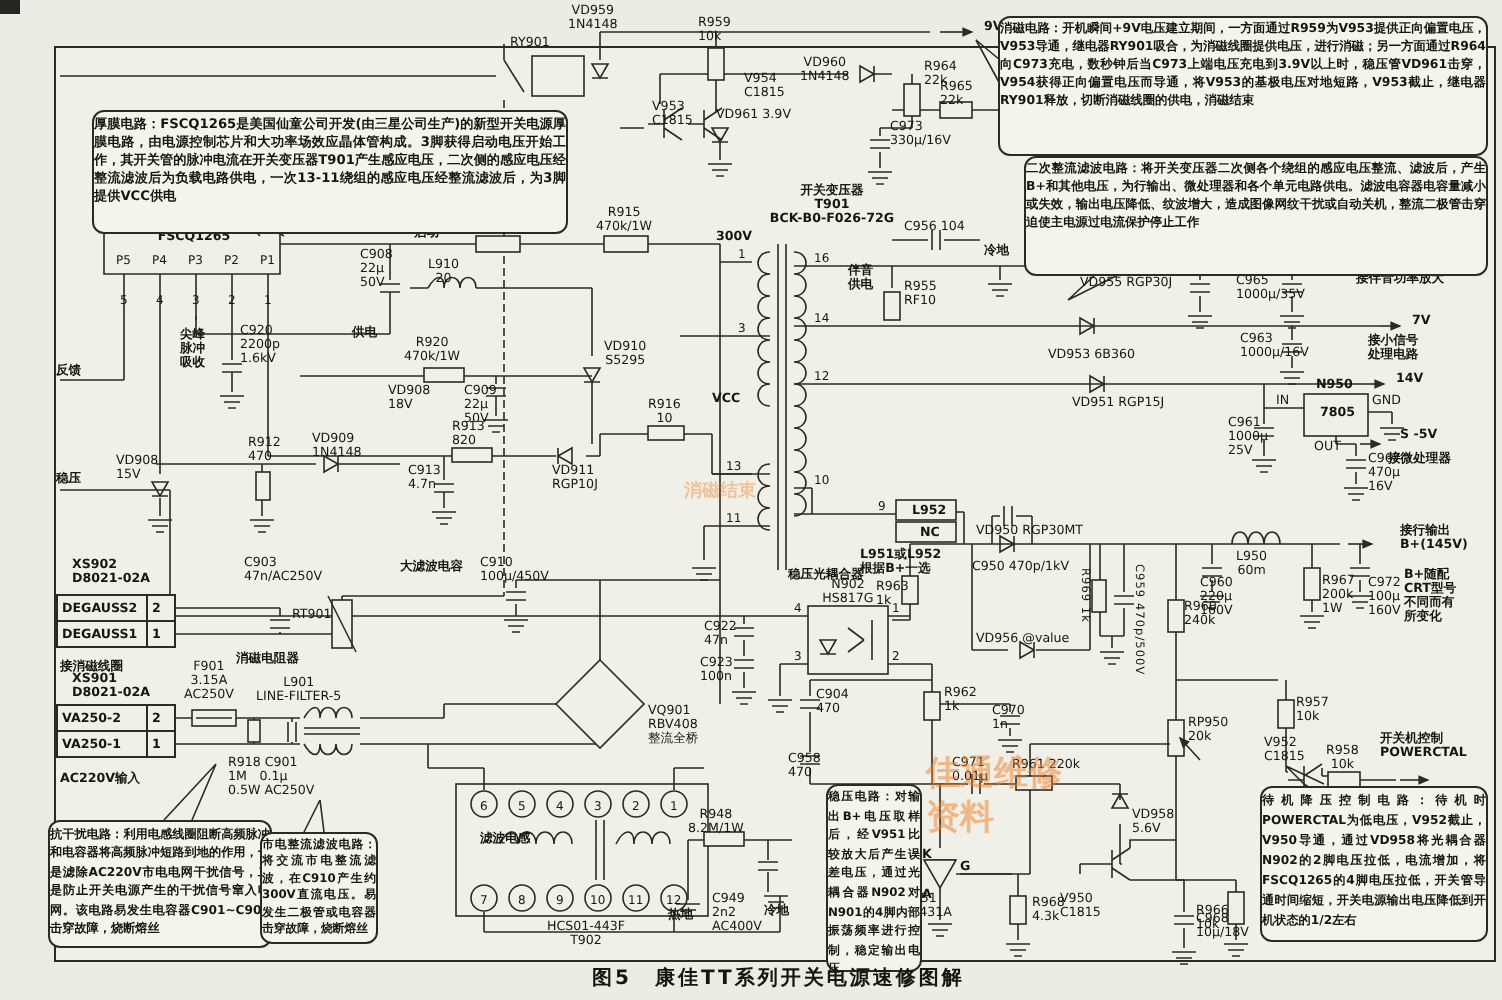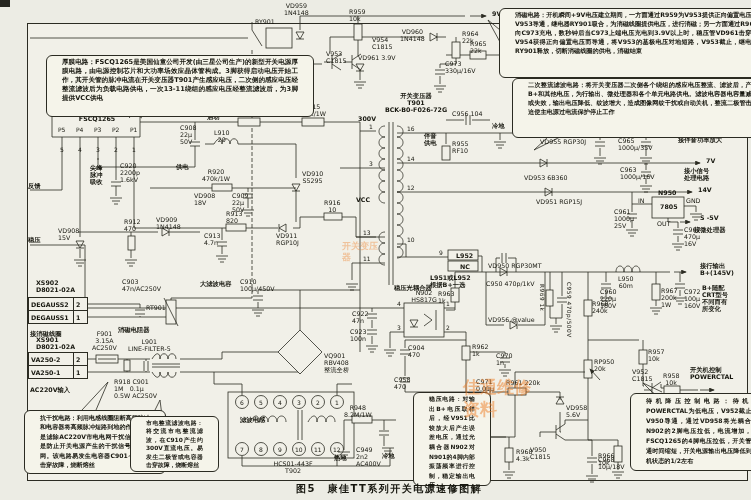--- a/index.html
+++ b/index.html
@@ -10,21 +10,21 @@
   .w{stroke:#2b2b22;stroke-width:.8;fill:none}
   .wd{stroke:#2b2b22;stroke-width:.8;fill:none;stroke-dasharray:4 2}
   .r{fill:#f1f0e8;stroke:#2b2b22;stroke-width:.8}
   .pc{fill:#f1f0e8;stroke:#2b2b22;stroke-width:.8}
   .pt{font-size:6px;fill:#17170f;font-family:"DejaVu Sans",sans-serif}
   .lbl{position:absolute;font-size:6.3px;line-height:7px;white-space:pre-line;z-index:3}
   .lbl.c{text-align:center}
   .lbl.b{font-weight:bold}
   .lbl.v{writing-mode:vertical-rl;font-size:5.8px;letter-spacing:.5px}
   .lbl.u{text-decoration:underline;font-weight:bold}
-  .note{position:absolute;border:1px solid #2b2b22;border-radius:6px;background:#f5f4ea;padding:2px 15px;font-size:6.6px;line-height:9px;z-index:4;font-weight:bold;text-align:justify}
+  .note{position:absolute;border:1px solid #2b2b22;border-radius:6px;background:#f5f4ea;padding:2px 0;font-size:6.6px;line-height:9px;z-index:4;font-weight:bold;text-align:justify}
   .note b{font-weight:bold}
   .conn{position:absolute;z-index:3;border-collapse:collapse}
   .conn td{border:1px solid #2b2b22;font-size:6.3px;padding:0 2px;height:12px;background:#f1f0e8;font-weight:bold}
   .cap{position:absolute;font-size:10px;font-weight:bold;letter-spacing:1.5px;z-index:5}
   .wm{position:absolute;color:#ee7f28;opacity:.5;z-index:6;font-weight:bold}
 </style>
 </head>
 <body>
 
 <div class="page">
@@ -570,14 +570,14 @@
   <div class="note" style="left:46px;top:55px;width:236px;height:56px"><b>厚膜电路：</b><span>FSCQ1265是美国仙童公司开发(由三星公司生产)的新型开关电源厚膜电路，由电源控制芯片和大功率场效应晶体管构成。3脚获得启动电压开始工作，其开关管的脉冲电流在开关变压器T901产生感应电压，二次侧的感应电压经整流滤波后为负载电路供电，一次13-11绕组的感应电压经整流滤波后，为3脚提供VCC供电</span></div>
   <div class="note" style="left:499px;top:8px;width:243px;height:64px;font-size:6.2px;line-height:8.9px"><b>消磁电路：</b><span>开机瞬间+9V电压建立期间，一方面通过R959为V953提供正向偏置电压，V953导通，继电器RY901吸合，为消磁线圈提供电压，进行消磁；另一方面通过R964向C973充电，数秒钟后当C973上端电压充电到3.9V以上时，稳压管VD961击穿，V954获得正向偏置电压而导通，将V953的基极电压对地短路，V953截止，继电器RY901释放，切断消磁线圈的供电，消磁结束</span></div>
   <div class="note" style="left:512px;top:78px;width:230px;height:54px;font-size:6.2px;line-height:8.9px"><b>二次整流滤波电路：</b><span>将开关变压器二次侧各个绕组的感应电压整流、滤波后，产生B+和其他电压，为行输出、微处理器和各个单元电路供电。滤波电容器电容量减小或失效，输出电压降低、纹波增大，造成图像网纹干扰或自动关机，整流二极管击穿迫使主电源过电流保护停止工作</span></div>
   <div class="note" style="left:24px;top:410px;width:110px;height:58px;font-size:6.1px;line-height:9.4px"><b>抗干扰电路：</b><span>利用电感线圈阻断高频脉冲和电容器将高频脉冲短路到地的作用，一是滤除AC220V市电电网干扰信号，二是防止开关电源产生的干扰信号窜入电网。该电路易发生电容器C901~C905击穿故障，烧断熔丝</span></div>
   <div class="note" style="left:130px;top:416px;width:57px;height:50px;font-size:5.9px;line-height:8.4px"><b>市电整流滤波电路：</b><span>将交流市电整流滤波，在C910产生约300V直流电压。易发生二极管或电容器击穿故障，烧断熔丝</span></div>
   <div class="note" style="left:413px;top:392px;width:46px;height:88px;font-size:5.9px;line-height:9.6px"><b>稳压电路：</b><span>对输出B+电压取样后，经V951比较放大后产生误差电压，通过光耦合器N902对N901的4脚内部振荡频率进行控制，稳定输出电压</span></div>
   <div class="note" style="left:630px;top:393px;width:112px;height:72px;font-size:6.1px;line-height:10px"><b>待机降压控制电路：</b><span>待机时POWERCTAL为低电压，V952截止，V950导通，通过VD958将光耦合器N902的2脚电压拉低，电流增加，将FSCQ1265的4脚电压拉低，开关管导通时间缩短，开关电源输出电压降低到开机状态的1/2左右</span></div>
 
   <div class="cap" style="left:296px;top:482px">图5　康佳TT系列开关电源速修图解</div>
   <div class="wm" style="left:463px;top:376px;width:72px;font-size:17px;line-height:22px">佳通维修资料</div>
-  <div class="wm" style="left:342px;top:241px;width:44px;font-size:9px;line-height:11px;opacity:.4">开关变压器</div>
+  <div class="wm" style="left:342px;top:241px;width:44px;font-size:9px;line-height:11px;opacity:.4">消磁结束</div>
 </div>
 
 </body></html>

